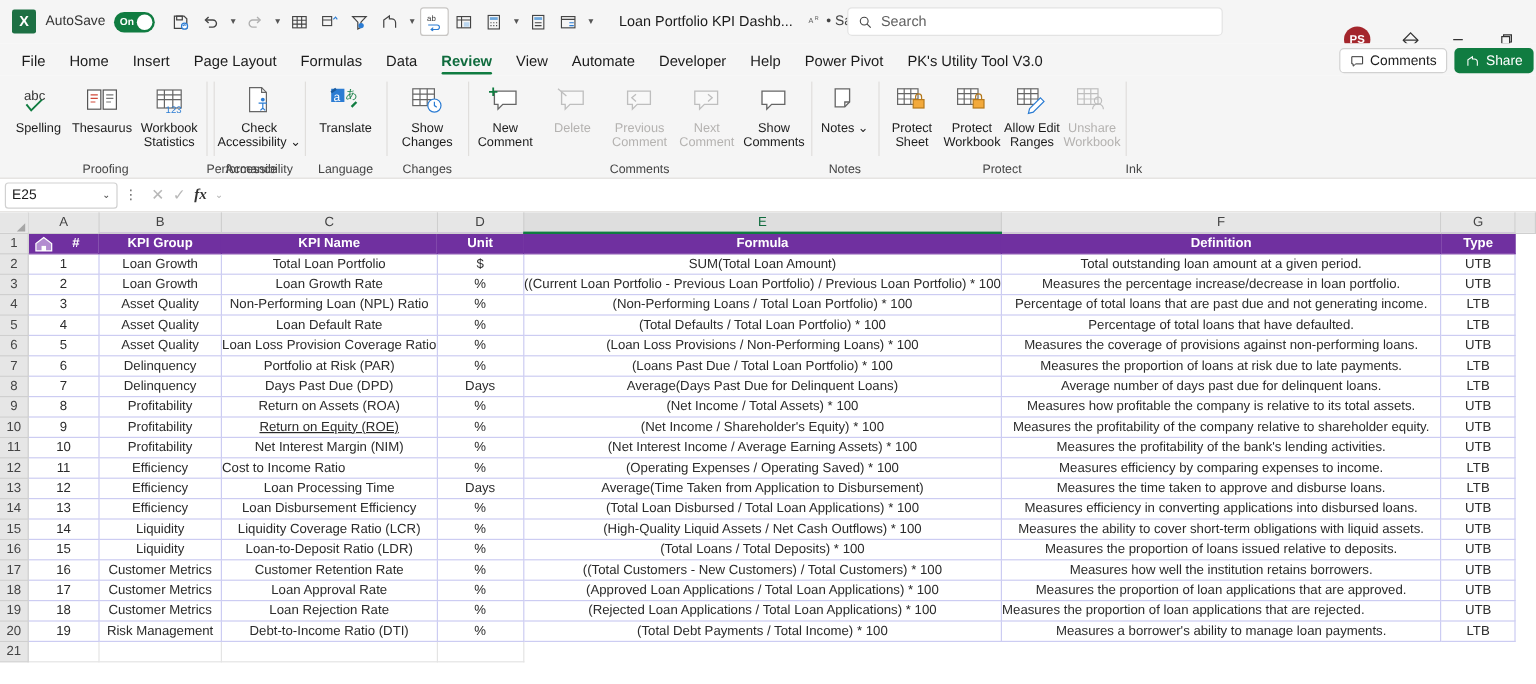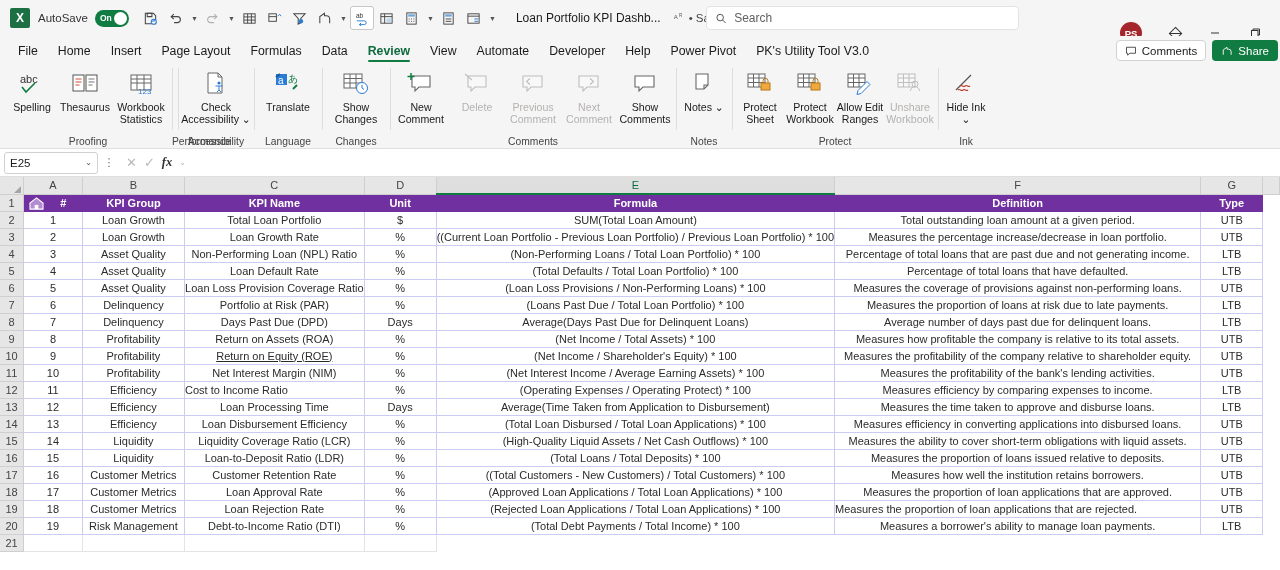--- a/index.html
+++ b/index.html
@@ -622,32 +622,20 @@
               <path d="M15.5 20a4.5 4.5 0 0 1 9 0"></path>
           </svg>
         </div>
         <div class="txt">Unshare Workbook</div>
       </div>
     </div>
     <div class="rlabel">Protect</div>
   </div>
 
   <div class="rgroup">
-    <div class="ritems">
-      <div class="rbtn w50">
-        <div class="ico">
-          <svg width="28" height="26" viewBox="0 0 28 26" fill="none" stroke="#555" stroke-width="1.2">
-            <path d="M4 19 19 4"></path>
-            <path d="M8 15c2-2 3 2 5 0s3 2 5 0" stroke="#c0392b"></path>
-            <path d="M6 19c2-2 3 2 5 0s3 2 5 0" stroke="#c0392b"></path>
-          </svg>
-        </div>
-        <div class="txt">Hide Ink ⌄</div>
-      </div>
-    </div>
     <div class="rlabel">Ink</div>
   </div>
 </div>
 
 <div class="fbar">
   <div class="namebox">
     <span>E25</span>
     <span style="font-size:8px;color:#555">⌄</span>
   </div>
   <div class="dots">⋮</div>
@@ -816,21 +804,21 @@
           <td class="cell" style="text-align: center;">Measures the profitability of the bank's lending activities.</td>
           <td class="cell" style="text-align: center;">UTB</td>
           <td class="noborder"></td>
         </tr>
         <tr>
           <td class="rowhdr">12</td>
           <td class="cell" style="text-align: center;">11</td>
           <td class="cell" style="text-align: center;">Efficiency</td>
           <td class="cell" style="text-align: left;">Cost to Income Ratio</td>
           <td class="cell" style="text-align: center;">%</td>
-          <td class="cell" style="text-align: center;">(Operating Expenses / Operating Protect) * 100</td>
+          <td class="cell" style="text-align: center;">(Operating Expenses / Operating Saved) * 100</td>
           <td class="cell" style="text-align: center;">Measures efficiency by comparing expenses to income.</td>
           <td class="cell" style="text-align: center;">LTB</td>
           <td class="noborder"></td>
         </tr>
         <tr>
           <td class="rowhdr">13</td>
           <td class="cell" style="text-align: center;">12</td>
           <td class="cell" style="text-align: center;">Efficiency</td>
           <td class="cell" style="text-align: center;">Loan Processing Time</td>
           <td class="cell" style="text-align: center;">Days</td>

